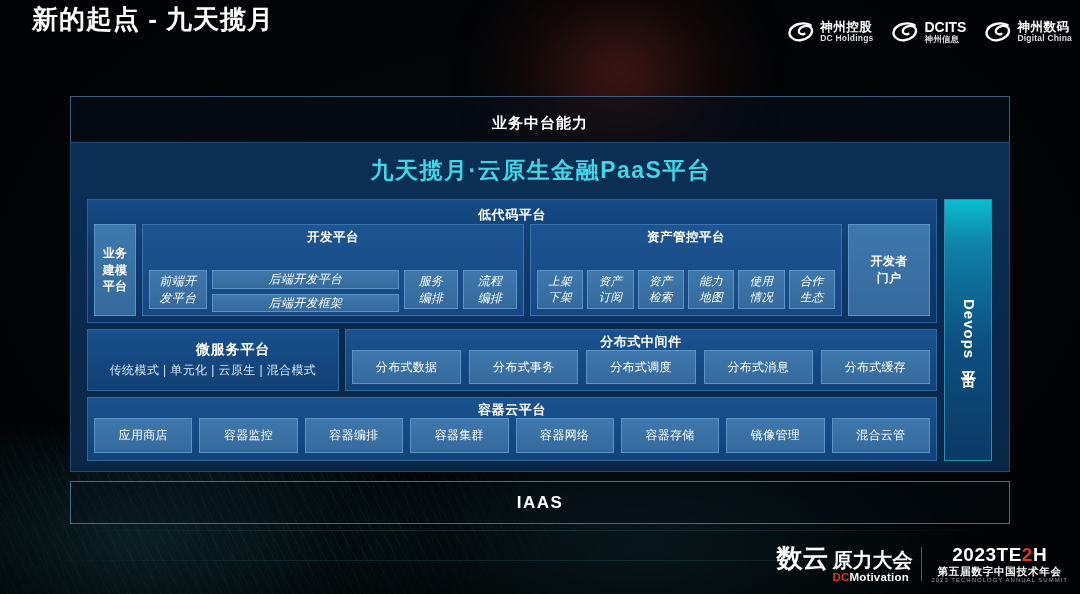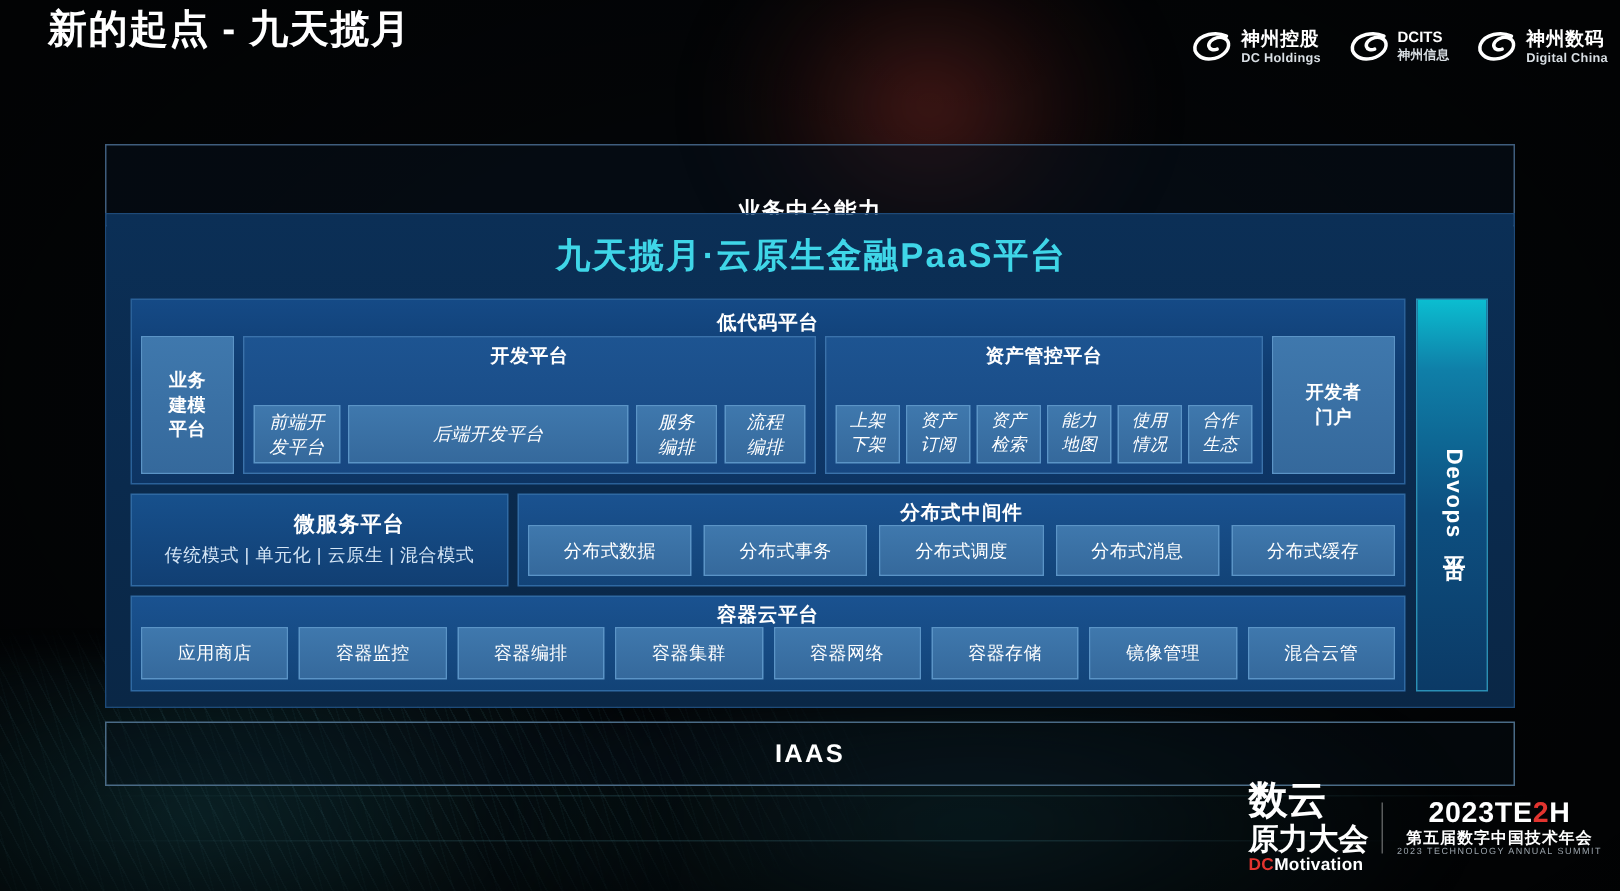--- a/index.html
+++ b/index.html
@@ -95,21 +95,21 @@
     flex: none;
   }
   .logo-text { line-height: 1.08; }
   .logo-cn {
     color: #ffffff;
     font-size: 12.5px;
     font-weight: bold;
     letter-spacing: 0.5px;
     white-space: nowrap;
   }
-  .logo-cn.latin { font-size: 10px; letter-spacing: 0px; }
+  .logo-cn.latin { font-size: 14px; letter-spacing: 0px; }
   .logo-en {
     color: #d8dee3;
     font-size: 8.5px;
     font-weight: bold;
     letter-spacing: 0.2px;
     white-space: nowrap;
   }
 
   
   .diagram {
@@ -120,21 +120,21 @@
   }
 
   
   .band-top {
     position: absolute;
     left: 0; top: 0;
     width: 940px; height: 55px;
     border: 1px solid #3f5d7d;
     background: rgba(8,16,28,0.55);
     display: flex;
-    align-items: flex-end;
+    align-items: center;
     justify-content: center;
   }
   .band-top-label {
     color: #ffffff;
     font-size: 15px;
     font-weight: bold;
     letter-spacing: 1px;
   }
 
   
@@ -195,21 +195,21 @@
     font-size: 12px;
     display: flex;
     flex-direction: column;
     align-items: center;
     justify-content: center;
     text-align: center;
     line-height: 1.38;
     letter-spacing: 0.3px;
   }
   .tile.strong { font-weight: bold; }
-  .modeling-tile { width: 62px; flex: none; text-align: center; }
+  .modeling-tile { width: 42px; flex: none; text-align: center; }
 
   .group-box {
     background: linear-gradient(180deg, #1d5491 0%, #174781 100%);
     border: 1px solid #3a72ab;
     padding: 3px 6px 6px 6px;
     display: flex;
     flex-direction: column;
     gap: 24px;
   }
   .group-title {
@@ -362,21 +362,21 @@
 
   
   .event-logo {
     position: absolute;
     right: 12px; bottom: 10px;
     display: flex;
     align-items: center;
     gap: 9px;
     z-index: 10;
   }
-  .ev-left { display: flex; align-items: baseline; gap: 4px; flex-direction: column; }
+  .ev-left { display: flex; align-items: baseline; gap: 4px; }
   .ev-shuyun {
     color: #ffffff;
     font-size: 26px;
     font-weight: bold;
     letter-spacing: 0px;
     line-height: 1;
   }
   .ev-yuanli-wrap { line-height: 1.05; }
   .ev-yuanli {
     color: #ffffff;
@@ -487,20 +487,21 @@
         <div class="lowcode-body">
 
           <div class="tile strong modeling-tile">业务<br>建模<br>平台</div>
 
           <div class="group-box dev-group">
             <div class="group-title">开发平台</div>
             <div class="group-body">
               <div class="tile dev-front">前端开<br>发平台</div>
               <div class="dev-stack">
                 <div class="tile">后端开发平台</div>
+                <div class="tile">后端开发框架</div>
               </div>
               <div class="tile dev-small">服务<br>编排</div>
               <div class="tile dev-small">流程<br>编排</div>
             </div>
           </div>
 
           <div class="group-box asset-group">
             <div class="group-title">资产管控平台</div>
             <div class="group-body">
               <div class="tile">上架<br>下架</div>

